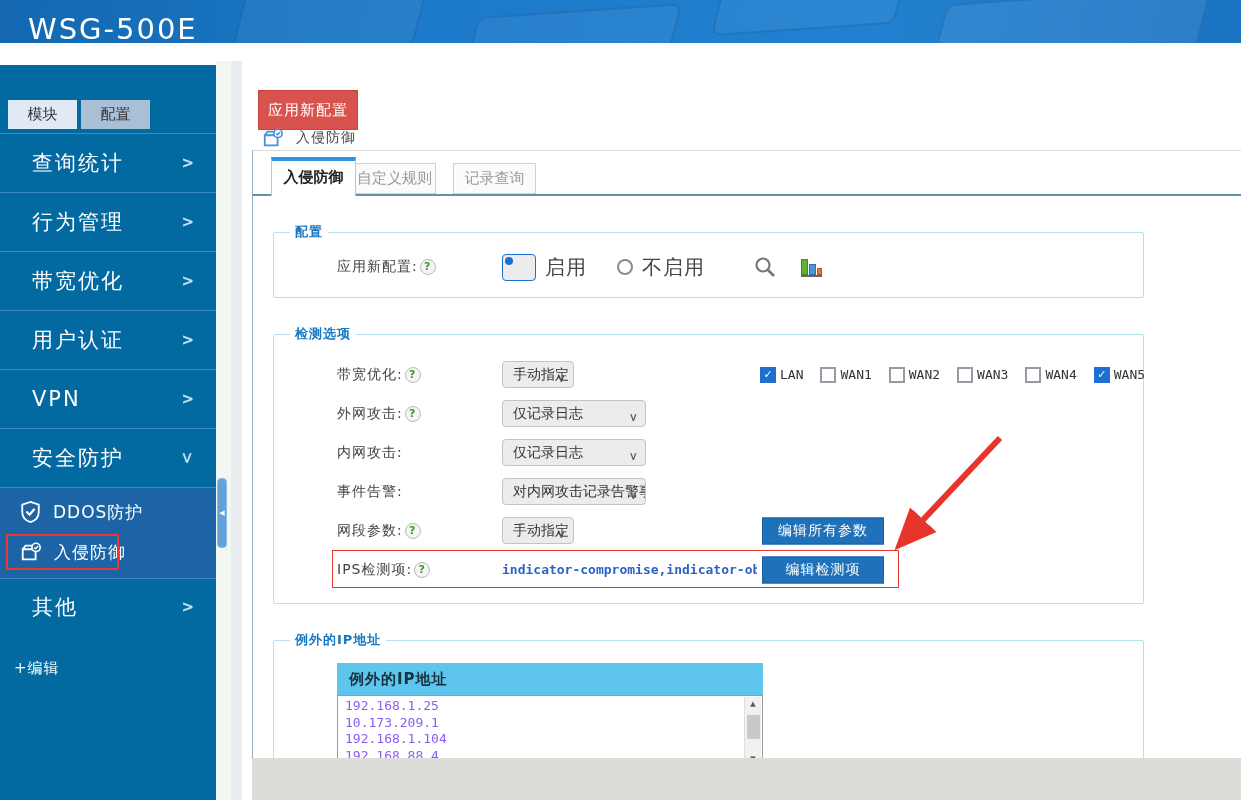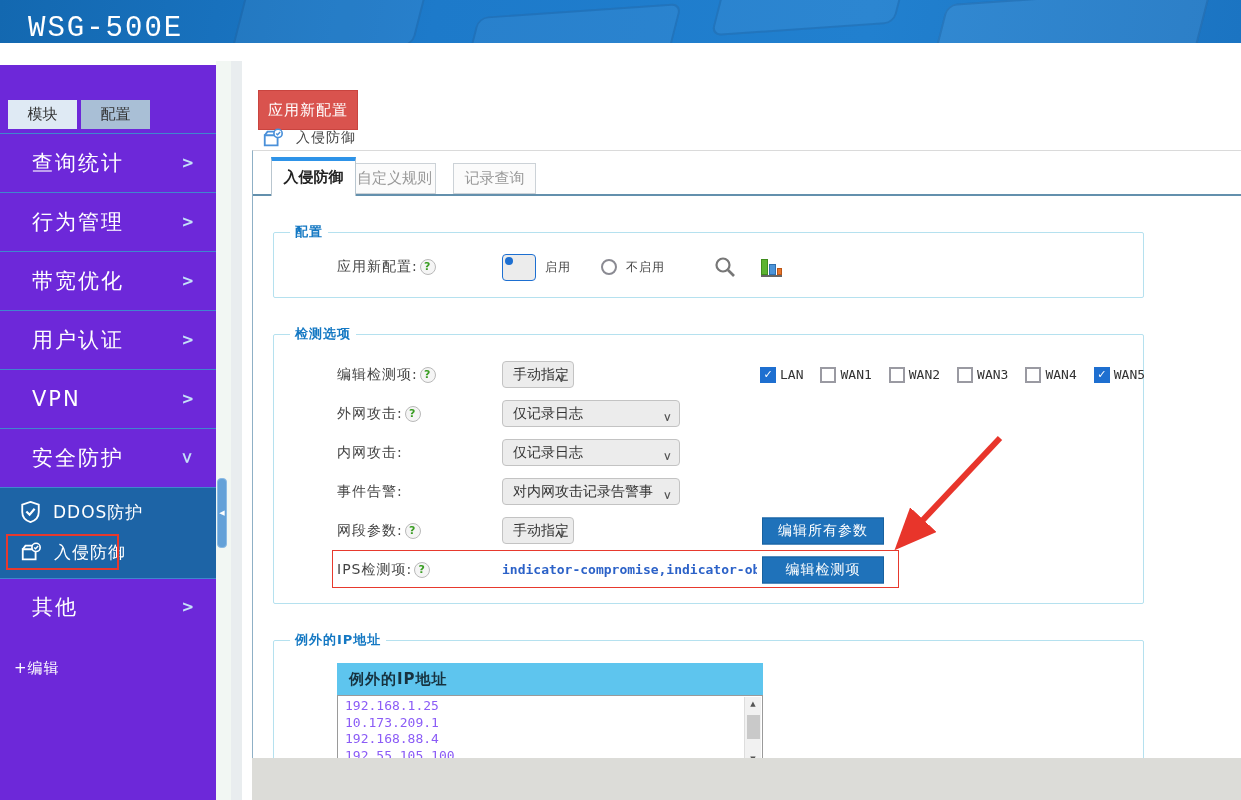--- a/index.html
+++ b/index.html
@@ -7,40 +7,39 @@
   body {
     position:relative; overflow:hidden; background:#fff;
     font-family:"DejaVu Sans","Liberation Sans",sans-serif; color:#444;
   }
 
   
   .app-header {
     position:absolute; left:0; top:0; width:1241px; height:43px;
     background:linear-gradient(100deg,#1368b0 0%,#1d7aca 35%,#2180cf 70%,#1b74c2 100%);
     overflow:hidden;
-    font-family:Liberation Mono, monospace;
   }
   .key {
     position:absolute; background:rgba(255,255,255,0.05);
     border:2px solid rgba(10,70,130,0.25); border-radius:10px;
     transform:skewX(-18deg) rotate(-4deg);
   }
   .k1 { left:240px; top:-18px; width:180px; height:70px; }
   .k2 { left:470px; top:10px;  width:200px; height:80px; }
   .k3 { left:940px; top:-5px;  width:260px; height:75px; background:rgba(255,255,255,0.08);}
   .k4 { left:720px; top:-30px; width:180px; height:60px; }
   .app-title {
     position:absolute; left:28px; top:12px; color:#fff; font-size:29px;
     font-weight:500; letter-spacing:2px;
   }
 
   
   .sidebar {
     position:absolute; left:0; top:65px; width:216px; bottom:0;
-    background:#6d28d9; color:#fff;
+    background:#0369a1; color:#fff;
   }
   .side-tabs { display:flex; margin:35px 0 4px 8px; gap:4px; }
   .side-tab {
     width:69px; height:29px; line-height:29px; text-align:center;
     font-size:15px; color:#333; cursor:pointer;
   }
   .side-tab.mod { background:#dfeaf4; }
   .side-tab.cfg { background:#a9bfd6; }
   .side-item {
     height:59px; display:flex; align-items:center;
@@ -120,35 +119,35 @@
   .flabel { width:165px; display:flex; align-items:center; font-size:14px; color:#444; letter-spacing:1px; }
   .help {
     display:inline-block; width:16px; height:16px; margin-left:2px;
     border:1px solid #b9b9b9; border-radius:50%; background:#f5f5f5;
     color:#3a9d23; font-size:11px; line-height:14px; text-align:center; font-weight:bold;
   }
 
   .radio { position:relative; width:16px; height:16px; border-radius:50%; border:2px solid #8a8a92; background:#fff; display:inline-block; cursor:pointer; }
   .radio.sel { border-color:#1d6fd1; }
   .radio.sel::after { content:""; position:absolute; left:2px; top:2px; width:8px; height:8px; border-radius:50%; background:#1d6fd1; }
-  .radio-label { font-size:12px; color:#444; margin:0 30px 0 9px; letter-spacing:1px; }
+  .radio-label { font-size:20px; color:#444; margin:0 30px 0 9px; letter-spacing:1px; }
 
   .icon-gap { margin-left:18px; cursor:pointer; }
   .chart-icon { display:inline-flex; align-items:flex-end; gap:1px; border-bottom:2px solid #666; padding-bottom:0; height:20px; margin-left:24px; cursor:pointer; }
   .bar-g { width:7px; height:16px; background:#5cb332; border:1px solid #3f8d1d; }
   .bar-b { width:7px; height:11px; background:#4d94d8; border:1px solid #2f6fae; }
   .bar-o { width:5px; height:7px;  background:#e8762c; border:1px solid #bb5516; }
 
   .sel {
     position:relative; height:27px; line-height:25px; background:#ececec;
     border:1px solid #c3c3c3; border-radius:4px; padding:0 22px 0 10px;
     font-size:14px; color:#333; white-space:nowrap; overflow:hidden; cursor:pointer;
   }
   .sel .chev { position:absolute; right:7px; top:4px; font-size:11px; font-weight:bold; color:#555; transform:rotate(90deg); }
-  .w86 { width:72px; } .w160 { width:178px; }
+  .w86 { width:72px; } .w160 { width:144px; }
 
   .cb-group { position:absolute; left:486px; top:50%; transform:translateY(-50%); display:flex; align-items:center; gap:17px; }
   .cb-item { display:flex; align-items:center; gap:4px; cursor:pointer; }
   .cb { width:16px; height:16px; border:2px solid #9a9aa2; background:#fff; font-size:11px; line-height:12px; text-align:center; color:#fff; }
   .cb.on { background:#1e6fd0; border-color:#1e6fd0; }
   .cb-label { font-family:"DejaVu Sans Mono","Liberation Mono",monospace; font-size:13px; color:#333; }
 
   .blue-btn {
     position:absolute; left:488px; top:50%; transform:translateY(-50%);
     width:122px; height:27px; background:#1f72ba; border:1px solid #17619f;
@@ -308,21 +307,21 @@
             <span class="bar-o"></span>
           </span>
         </div>
       </fieldset>
 
       <fieldset class="fs-detect">
         <legend>检测选项</legend>
 
         <div class="frow">
           <span class="flabel">
-            <span>编辑检测项:</span>
+            <span>带宽优化:</span>
             <span class="help">?</span>
           </span>
           <span class="sel w86">
             <span>手动指定</span>
             <span class="chev">&gt;</span>
           </span>
           <span class="cb-group">
             <span class="cb-item">
               <span class="cb on">✓</span>
               <span class="cb-label">LAN</span>
@@ -404,20 +403,21 @@
         </div>
       </fieldset>
 
       <fieldset class="fs-except">
         <legend>例外的IP地址</legend>
         <div class="ip-col">
           <div class="ip-header">例外的IP地址</div>
           <div class="ip-list">
             <div class="ip-line">192.168.1.25</div>
             <div class="ip-line">10.173.209.1</div>
+            <div class="ip-line">192.168.1.104</div>
             <div class="ip-line">192.168.88.4</div>
             <div class="ip-line">192.55.105.100</div>
             <div class="ip-scroll">
               <div class="sc-btn up">▲</div>
               <div class="sc-thumb"></div>
               <div class="sc-btn dn">▼</div>
             </div>
           </div>
         </div>
       </fieldset>

